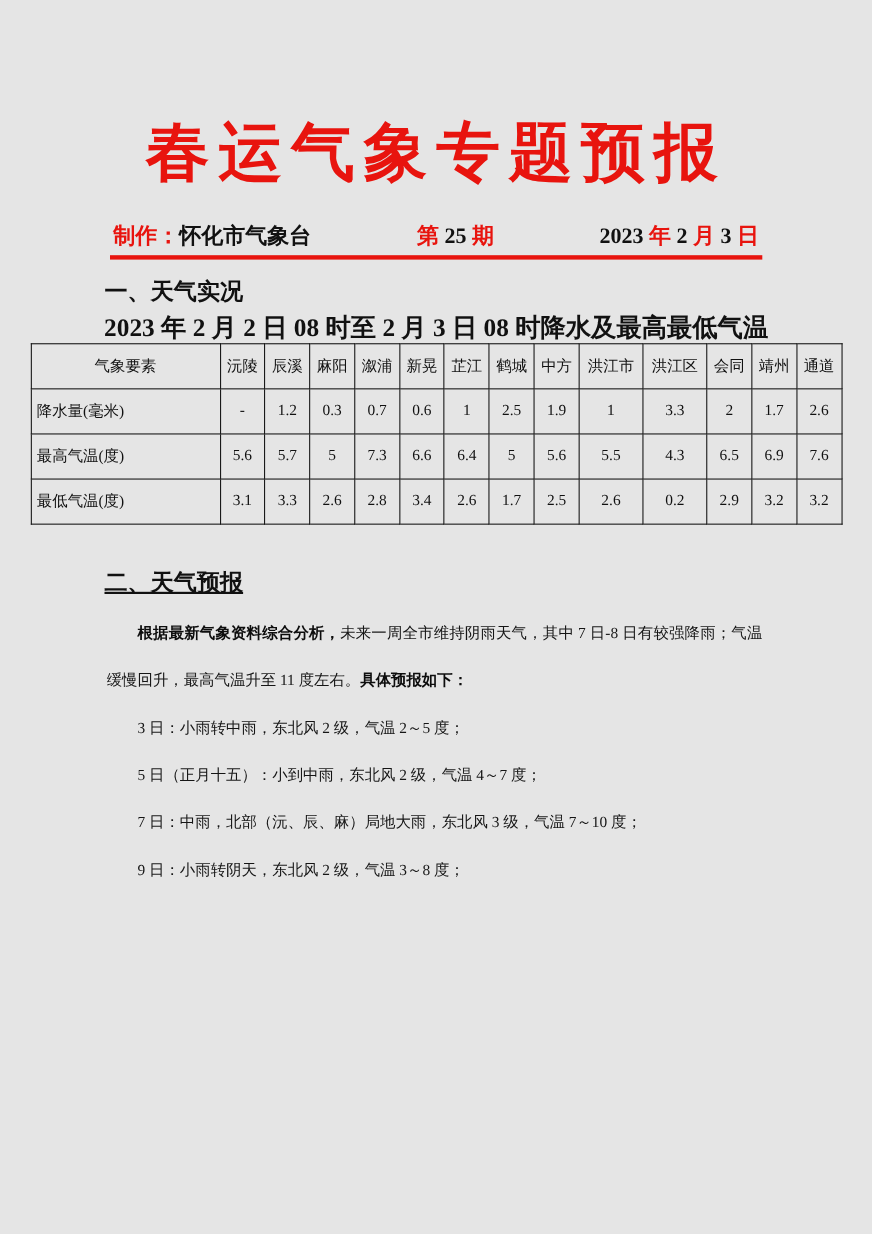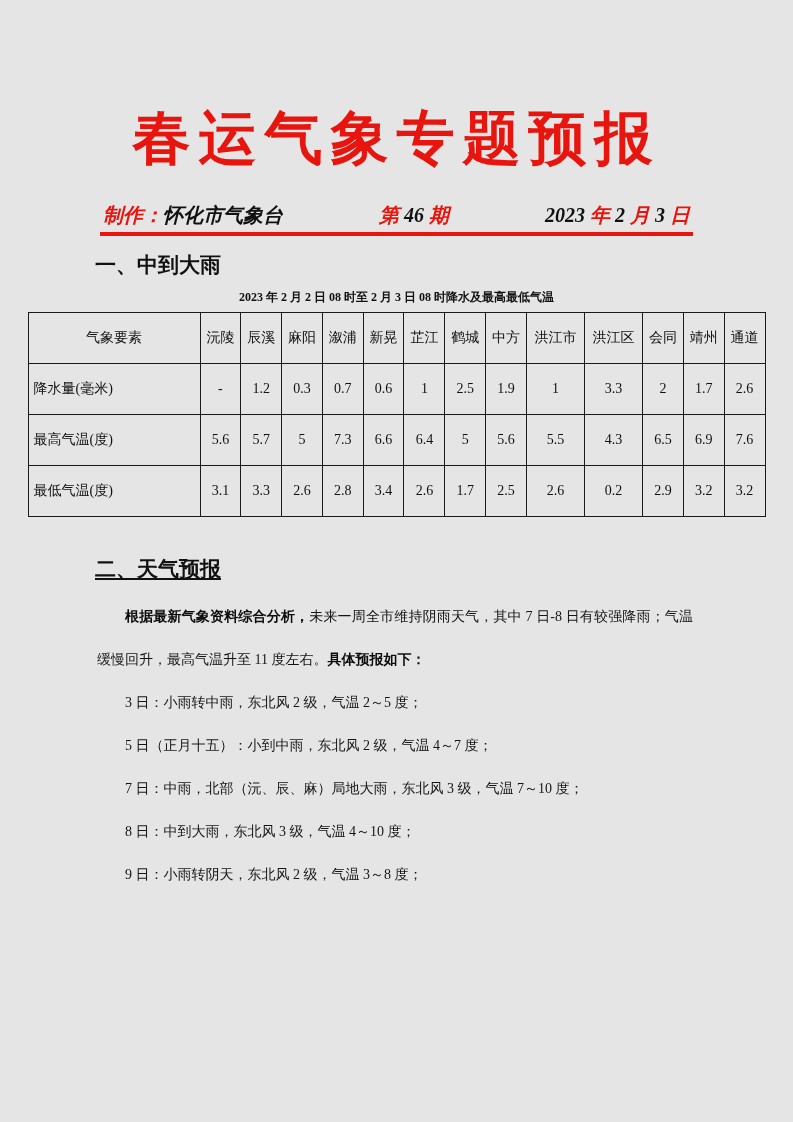--- a/index.html
+++ b/index.html
@@ -26,50 +26,49 @@
     font-family: "DejaVu Serif", "Liberation Serif", serif;
   }
   .meta {
     margin: 22px 103px 0 103px;
     display: flex;
     justify-content: space-between;
     align-items: baseline;
     font-size: 20px;
     line-height: 26px;
     font-weight: 700;
-    font-style: italic;
   }
   .red { color: var(--red); }
   .rule {
     margin: 4px 100px 0 100px;
     height: 4px;
     background: var(--red);
   }
   .sec-heading {
     margin: 15px 0 0 95px;
     font-size: 21px;
     line-height: 29px;
     font-weight: 700;
   }
   .tbl-title {
     margin-top: 6px;
     text-align: center;
-    font-size: 12px;
+    font-size: 23px;
     line-height: 23px;
     font-weight: 700;
   }
   table.weather {
     margin: 3px auto 0 auto;
     width: 738px;
     border-collapse: collapse;
     table-layout: auto;
   }
   table.weather th, table.weather td {
     border: 1px solid #1a1a1a;
-    height: 51px;
+    height: 41px;
     text-align: center;
     vertical-align: middle;
     font-size: 14px;
     font-weight: 400;
     padding: 0 2px;
     white-space: nowrap;
   }
   table.weather th.first { width: 172px; }
   table.weather td.rowlabel { text-align: left; padding-left: 5px; }
   .sec2 { margin-top: 38px; text-decoration: underline; }
@@ -89,30 +88,30 @@
 
 <div class="page">
 
   <h1 class="title">春运气象专题预报</h1>
 
   <div class="meta">
     <div>
       <span class="red">制作：</span><span>怀化市气象台</span>
     </div>
     <div>
-      <span class="red">第</span><span> 46 </span><span class="red">期</span>
+      <span class="red">第</span><span> 25 </span><span class="red">期</span>
     </div>
     <div>
       <span>2023</span><span class="red"> 年 </span><span>2</span><span class="red"> 月 </span><span>3</span><span class="red"> 日</span>
     </div>
   </div>
 
   <div class="rule"></div>
 
-  <h2 class="sec-heading">一、中到大雨</h2>
+  <h2 class="sec-heading">一、天气实况</h2>
 
   <div class="tbl-title">2023 年 2 月 2 日 08 时至 2 月 3 日 08 时降水及最高最低气温</div>
 
   <table class="weather">
     <thead>
         <tr>
           <th class="first">气象要素</th>
           <th>沅陵</th>
           <th>辰溪</th>
           <th>麻阳</th>
@@ -181,17 +180,16 @@
   </table>
 
   <h2 class="sec-heading sec2">二、天气预报</h2>
 
   <p class="body-text intro"><b>根据最新气象资料综合分析，</b><span>未来一周全市维持阴雨天气，其中 7 日-8 日有较强降雨；气温缓慢回升，最高气温升至 11 度左右。</span><b>具体预报如下：</b></p>
 
   <div>
       <p class="body-text">3 日：小雨转中雨，东北风 2 级，气温 2～5 度；</p>
       <p class="body-text">5 日（正月十五）：小到中雨，东北风 2 级，气温 4～7 度；</p>
       <p class="body-text">7 日：中雨，北部（沅、辰、麻）局地大雨，东北风 3 级，气温 7～10 度；</p>
-      <p class="body-text">8 日：中到大雨，东北风 3 级，气温 4～10 度；</p>
       <p class="body-text">9 日：小雨转阴天，东北风 2 级，气温 3～8 度；</p>
     </div>
 
 </div>
 
 </body></html>

